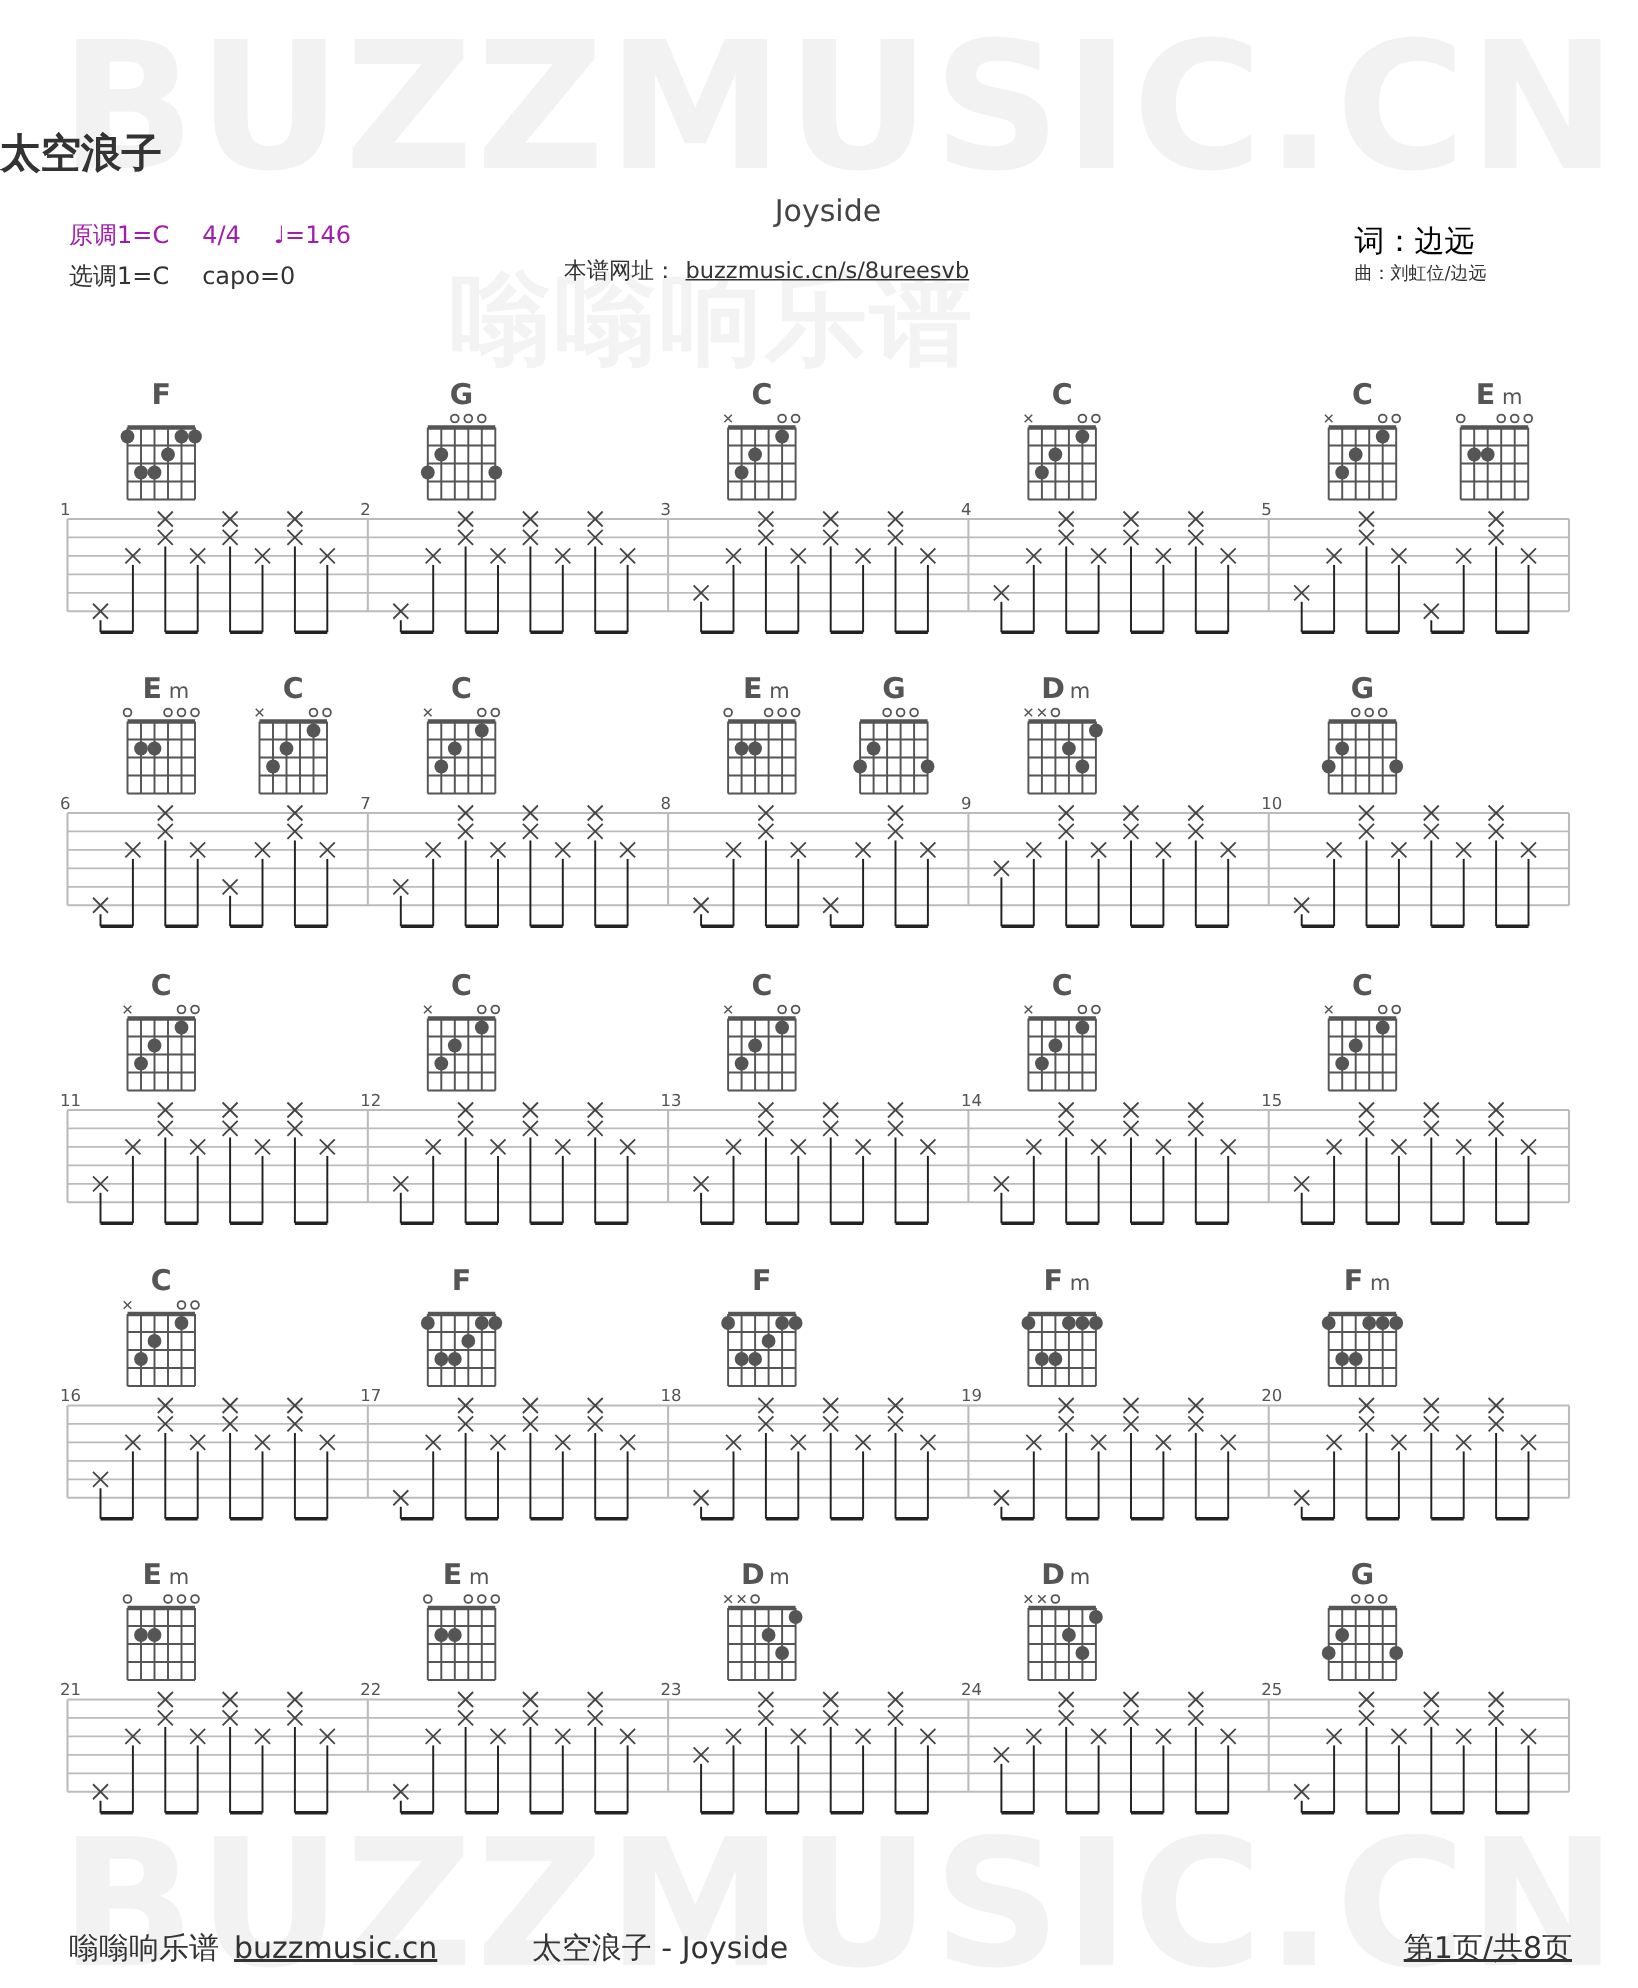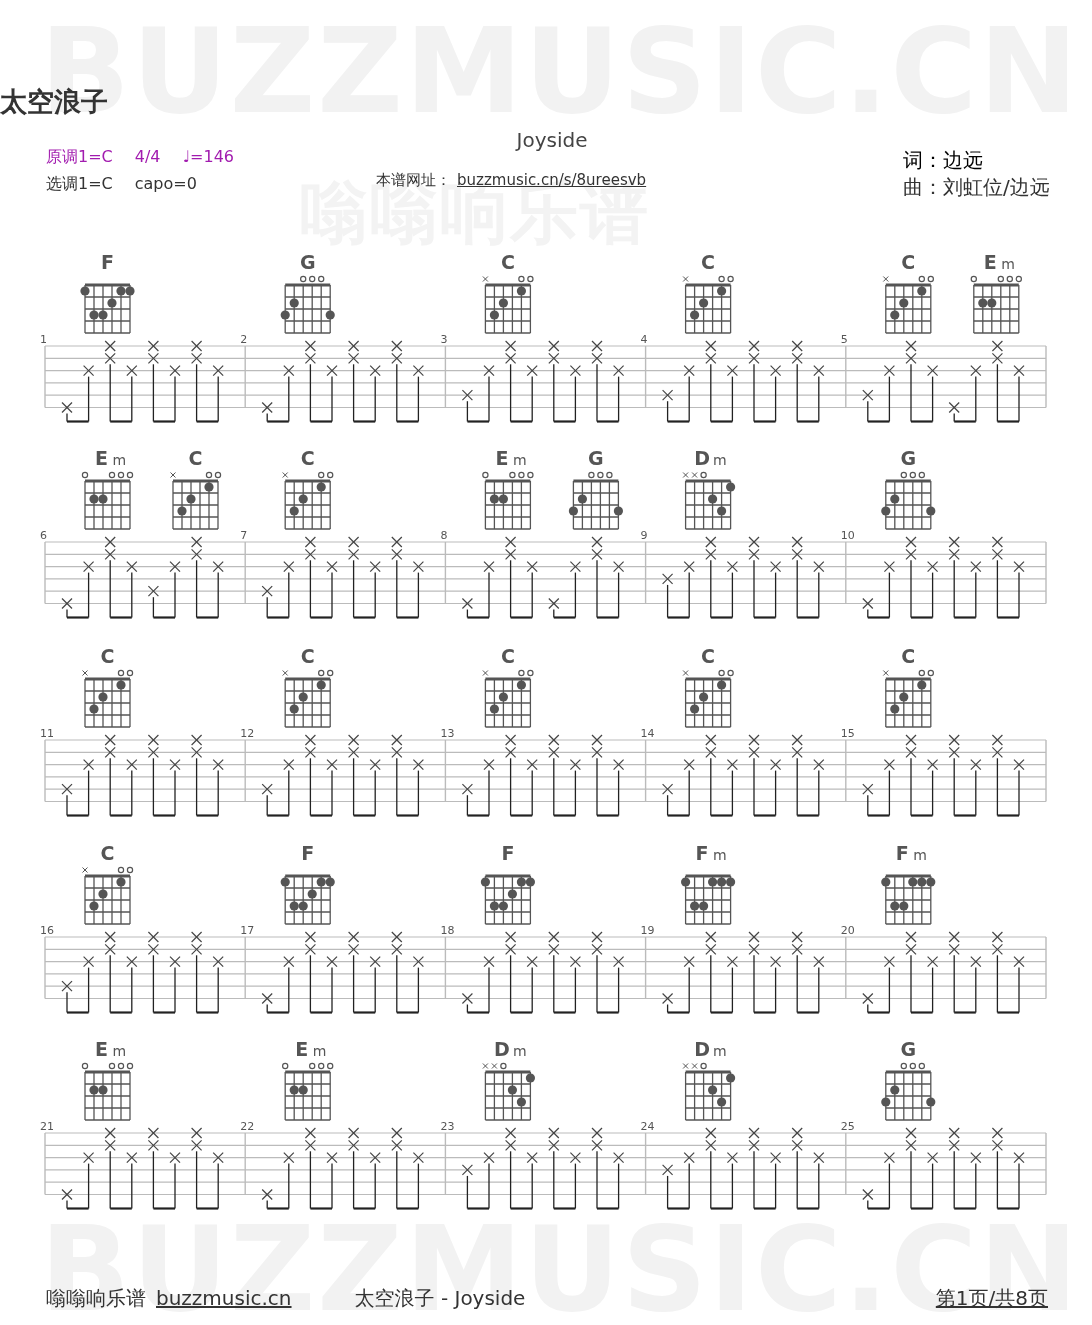--- a/index.html
+++ b/index.html
@@ -9,21 +9,21 @@
   .wm-mid{left:300px;top:168px;font-size:68px;color:#f3f3f3;}
   .wm-bot{left:40px;top:1200px;font-size:118px;}
   .hdr{position:absolute;z-index:2;}
   #title{left:0;width:1092px;top:84px;text-align:left;font-size:27px;font-weight:bold;color:#333;}
   #artist{left:12px;width:1080px;top:128px;text-align:center;font-size:20px;color:#444;}
   #meta1{left:46px;top:147px;font-size:16px;color:#a21caf;}
   #meta2{left:46px;top:174px;font-size:16px;color:#333;text-align:center;}
   #urlline{left:376px;top:171px;font-size:15px;color:#333;}
   #urlline a{color:#333;text-decoration:underline;margin-left:6px;}
   #lyric{left:903px;top:147px;font-size:20px;color:#000000;}
-  #music{left:903px;top:174px;font-size:20px;color:#333;}
+  #music{left:903px;top:174px;font-size:12px;color:#333;}
   .sp{display:inline-block;width:22px;}
   #score{position:absolute;left:0;top:0;z-index:1;}
   .footer{position:absolute;top:1285px;font-size:20px;color:#333;z-index:2;}
   #f-left{left:46px;}
   #f-left a{color:#333;text-decoration:underline;margin-left:10px;}
   #f-center{left:0;width:880px;text-align:center;}
   #f-right{right:44px;text-decoration:underline;}
 </style>
 </head>
 <body>

